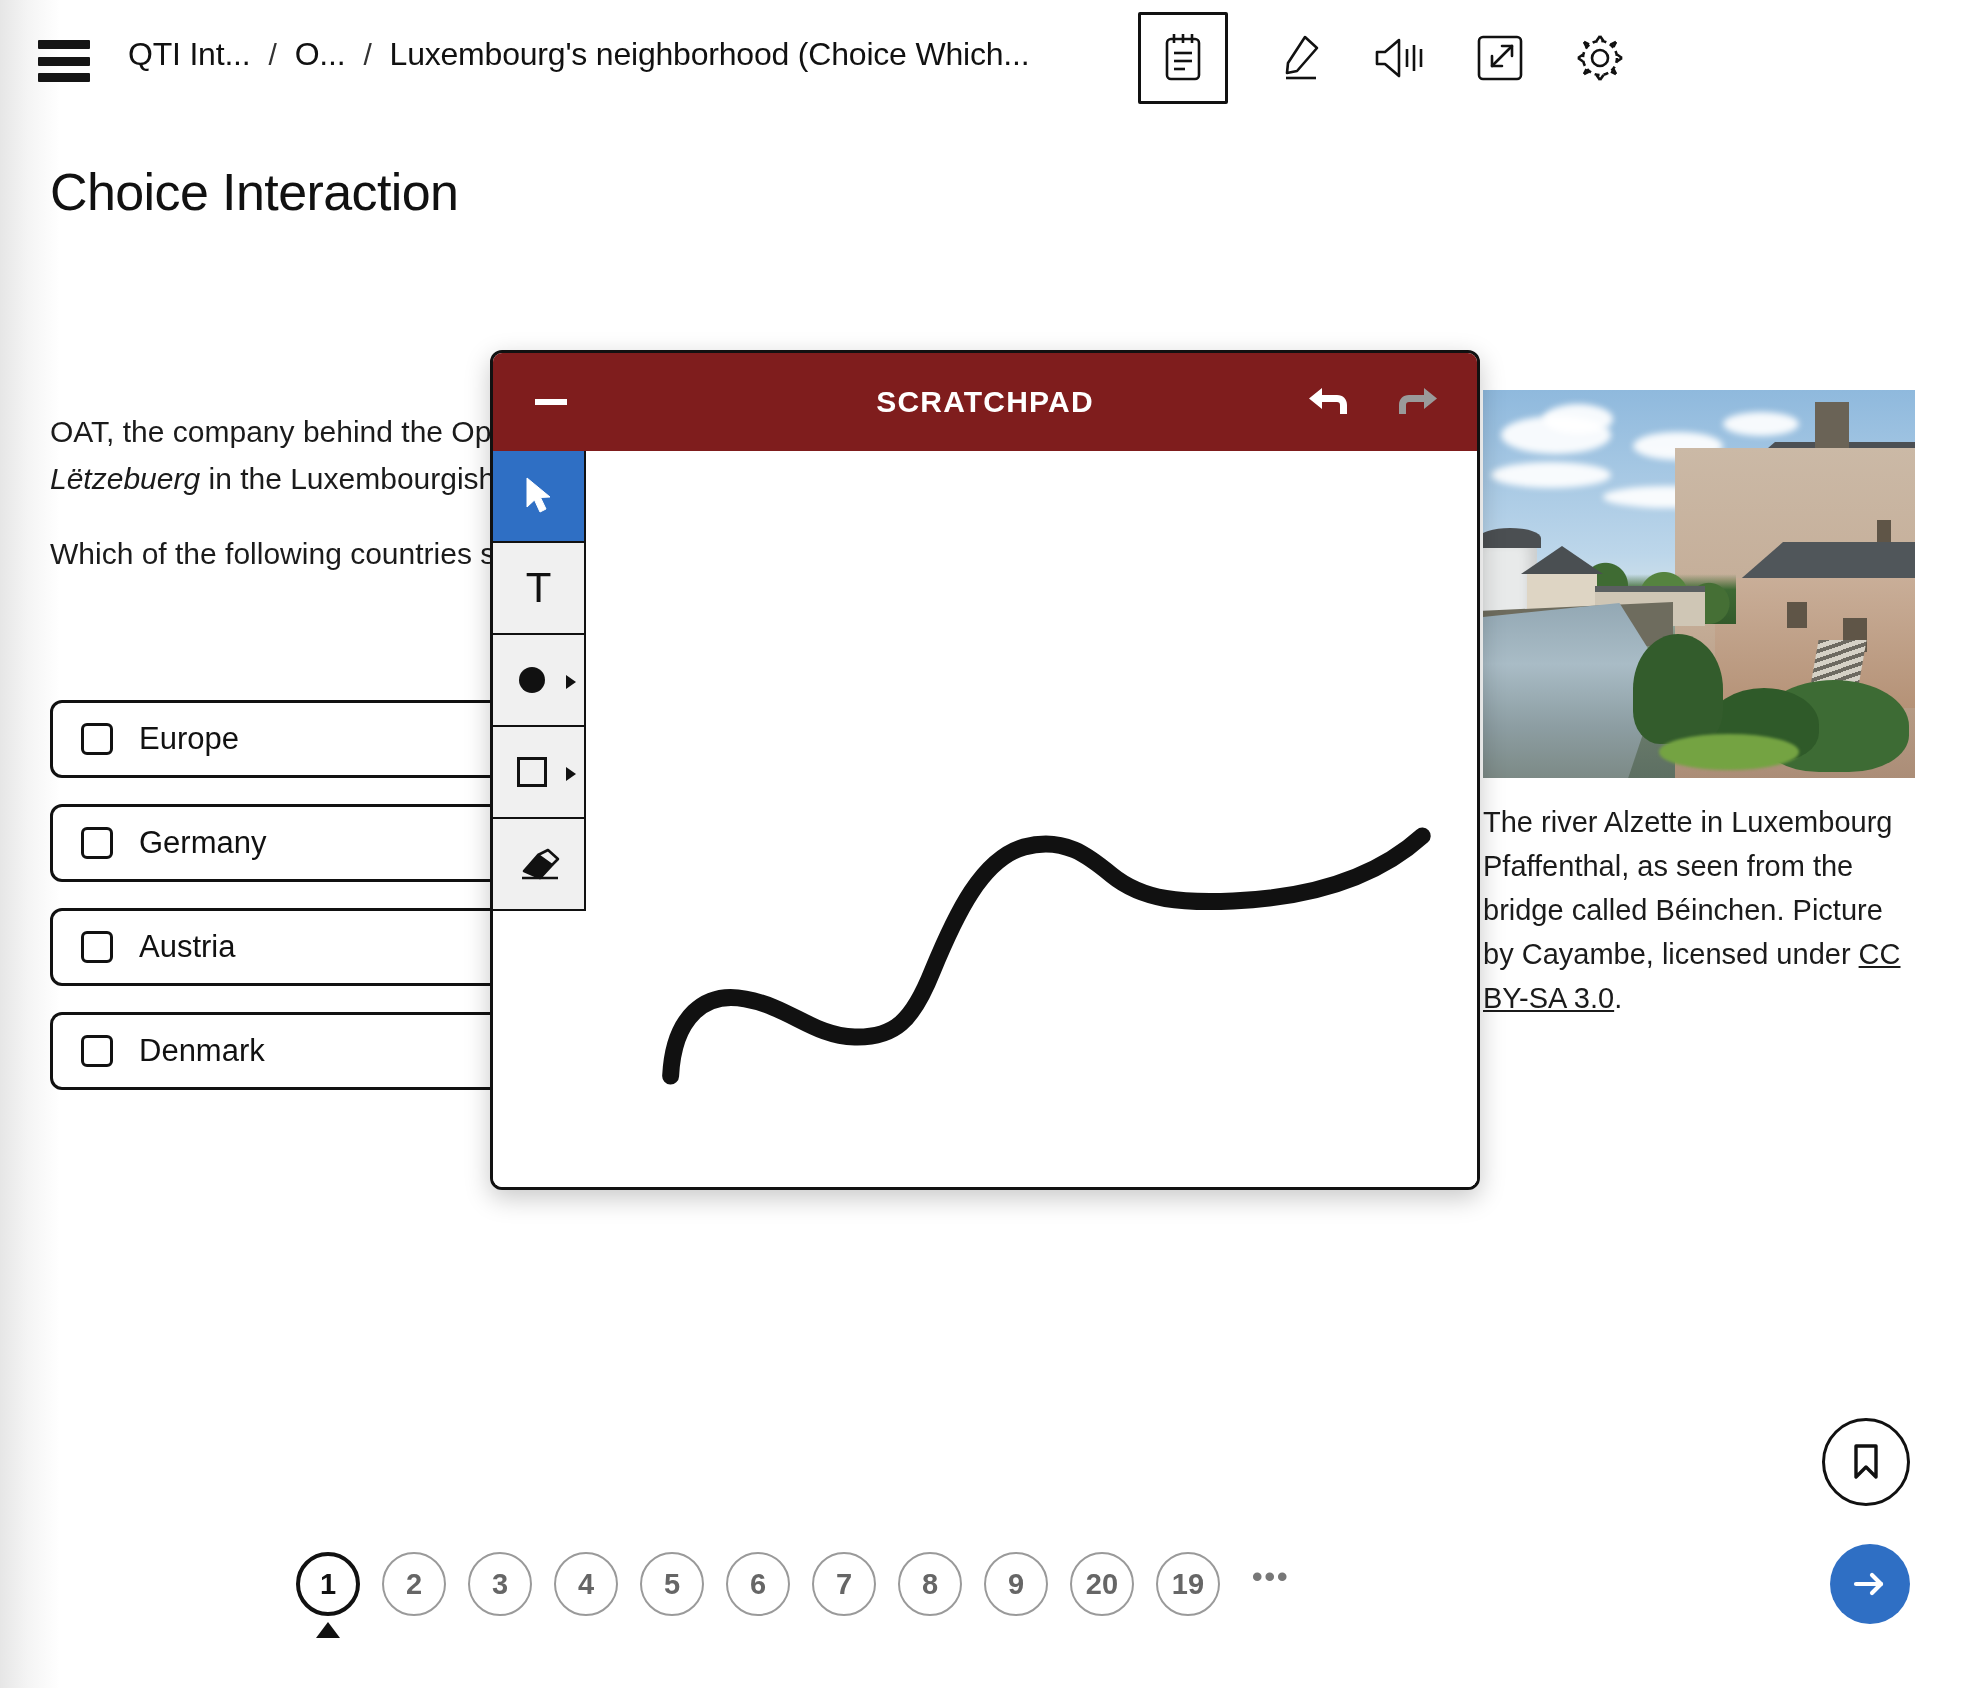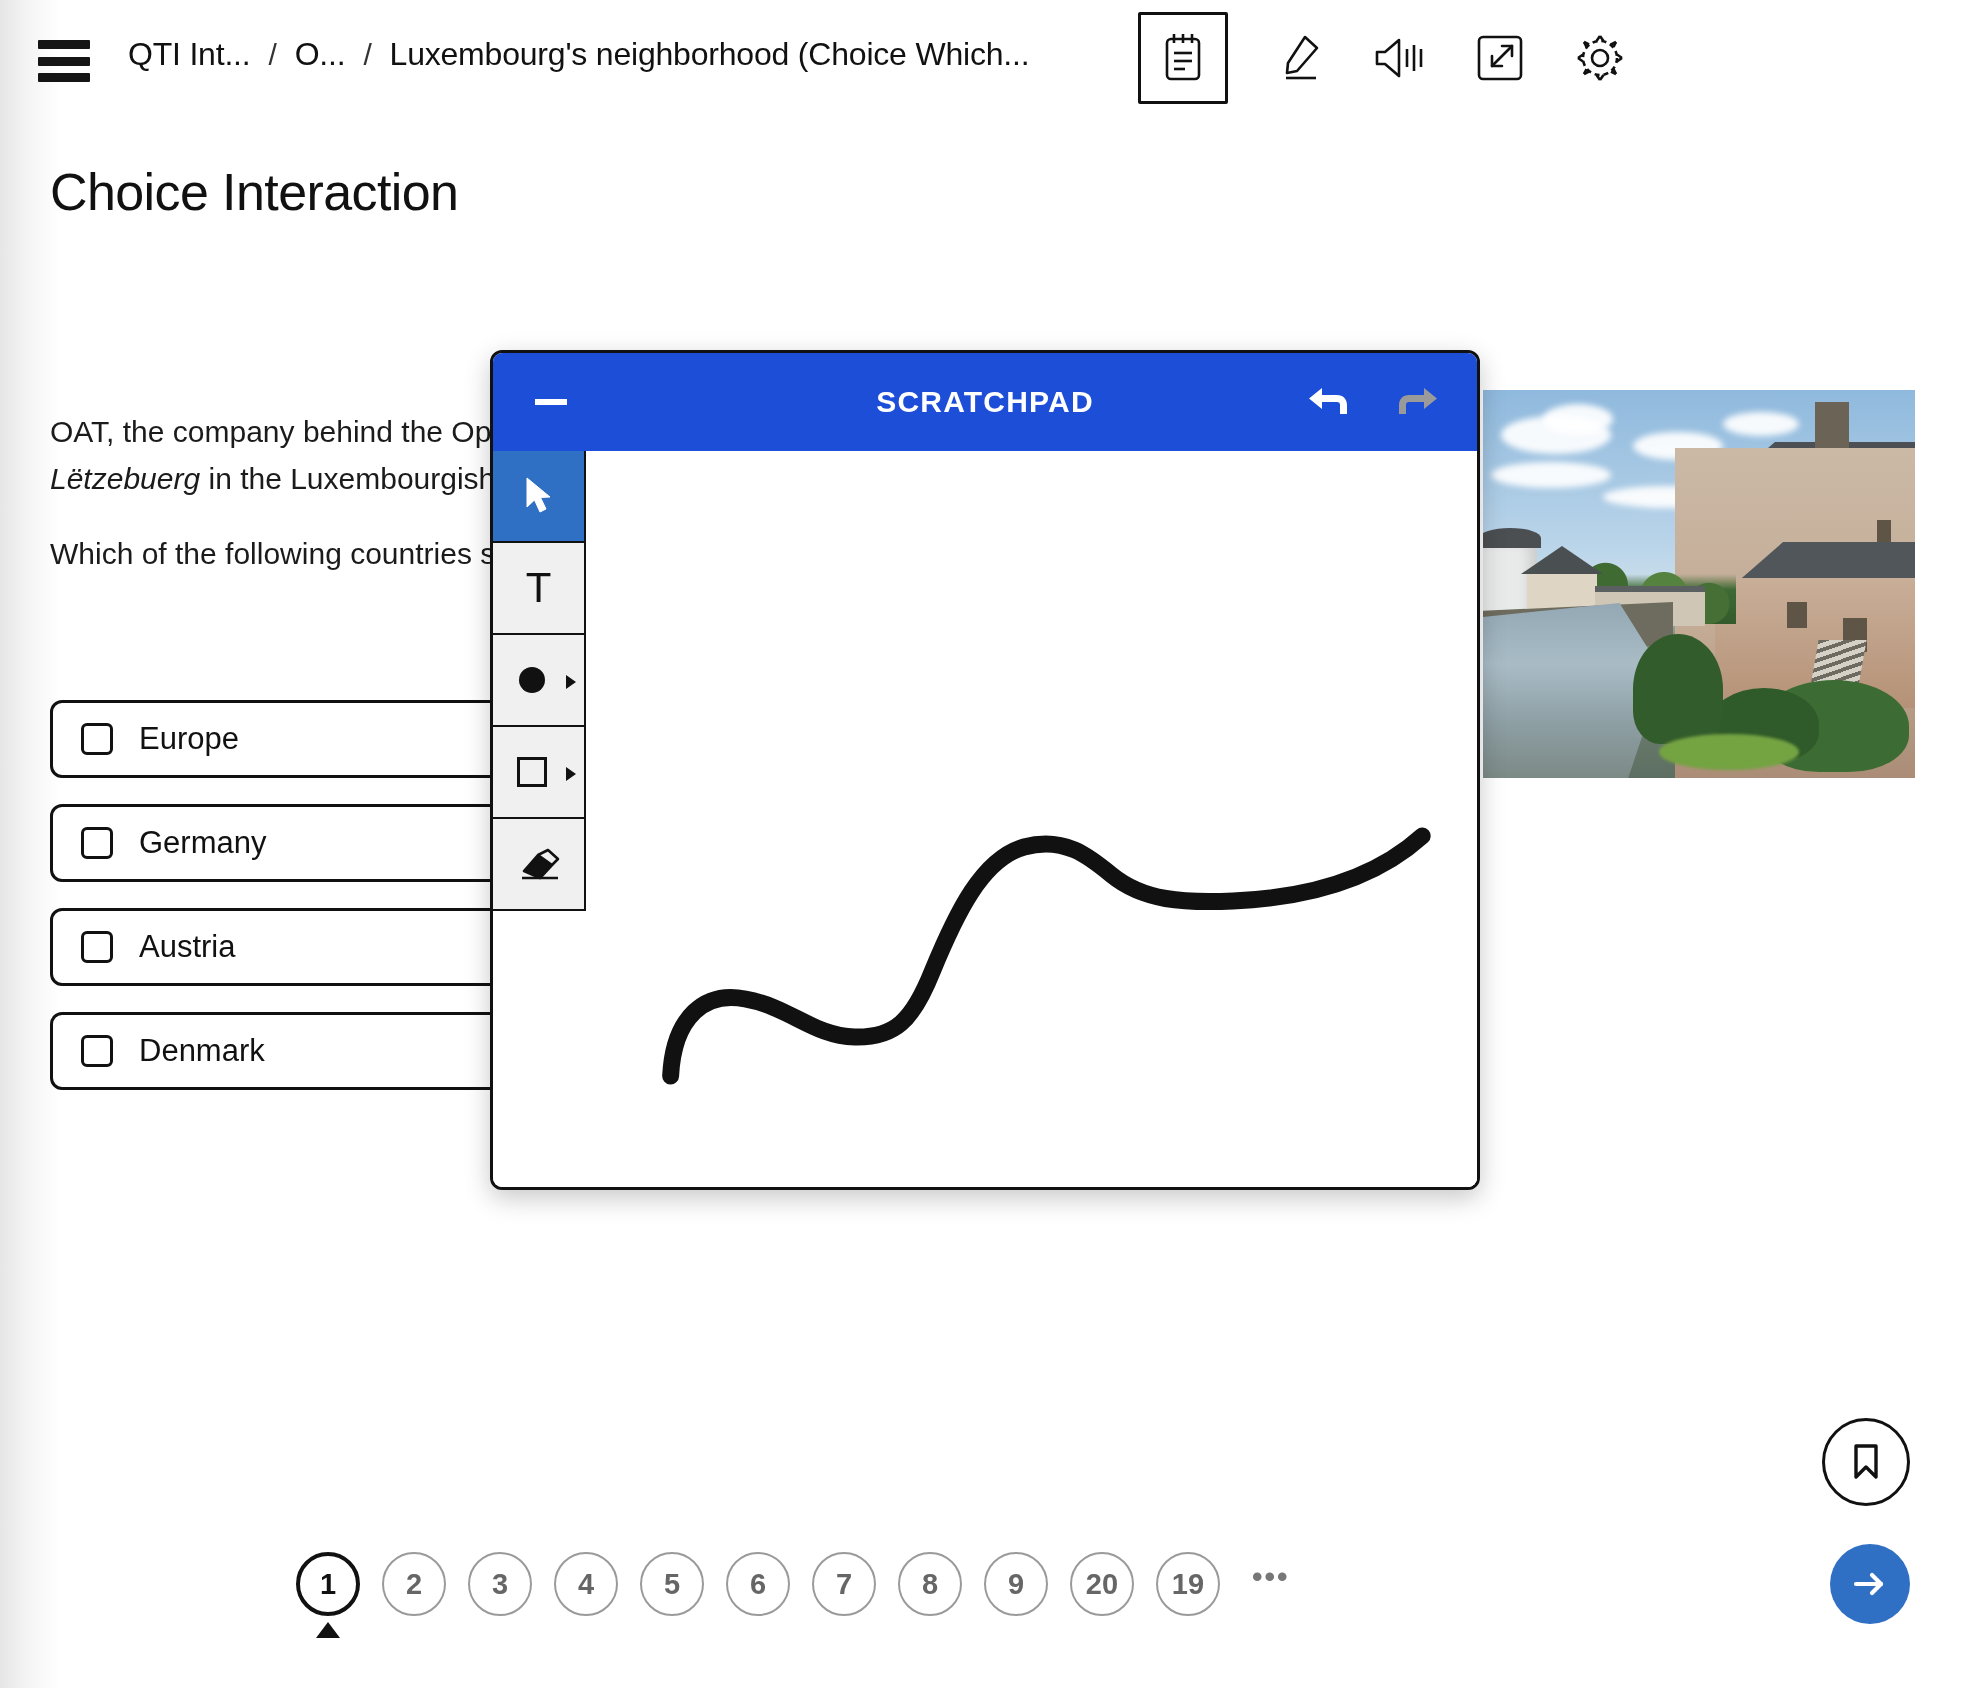--- a/index.html
+++ b/index.html
@@ -339,21 +339,21 @@
     border: 3px solid #111;
     border-radius: 12px;
     box-shadow: 0 8px 26px rgba(0,0,0,0.22);
     z-index: 40;
     overflow: hidden;
   }
 
   .sp-header {
     position: relative;
     height: 98px;
-    background: #1d4ed8;
+    background: #7f1d1d;
     display: flex;
     align-items: center;
     color: #fff;
   }
   .sp-min {
     position: absolute;
     left: 36px;
     width: 44px;
     height: 44px;
     display: flex;
@@ -675,20 +675,23 @@
       <div class="tower"></div>
       <div class="house-left"></div>
       <div class="row-houses"></div>
       <div class="bank"></div>
       <div class="river"></div>
 
       <div class="shrub" style="right:6px; bottom:6px; width:150px; height:92px;"></div>
       <div class="shrub" style="right:96px; bottom:16px; width:110px; height:74px; background:#2f5a29;"></div>
       <div class="shrub" style="left:150px; bottom:34px; width:90px; height:110px; background:#335c2c; border-radius:50% 50% 30% 30%;"></div>
       <div class="grass"></div>
+    </div>
+    <div class="figure-caption">
+      <span>The river Alzette in Luxembourg Pfaffenthal, as seen from the bridge called Béinchen. Picture by Cayambe, licensed under </span><a href="#">CC BY-SA 3.0</a><span>.</span>
     </div>
   </div>
 
   <div class="scratchpad">
 
     <div class="sp-header">
       <div class="sp-min">
           <i></i>
         </div>
       <div class="sp-title">SCRATCHPAD</div>

